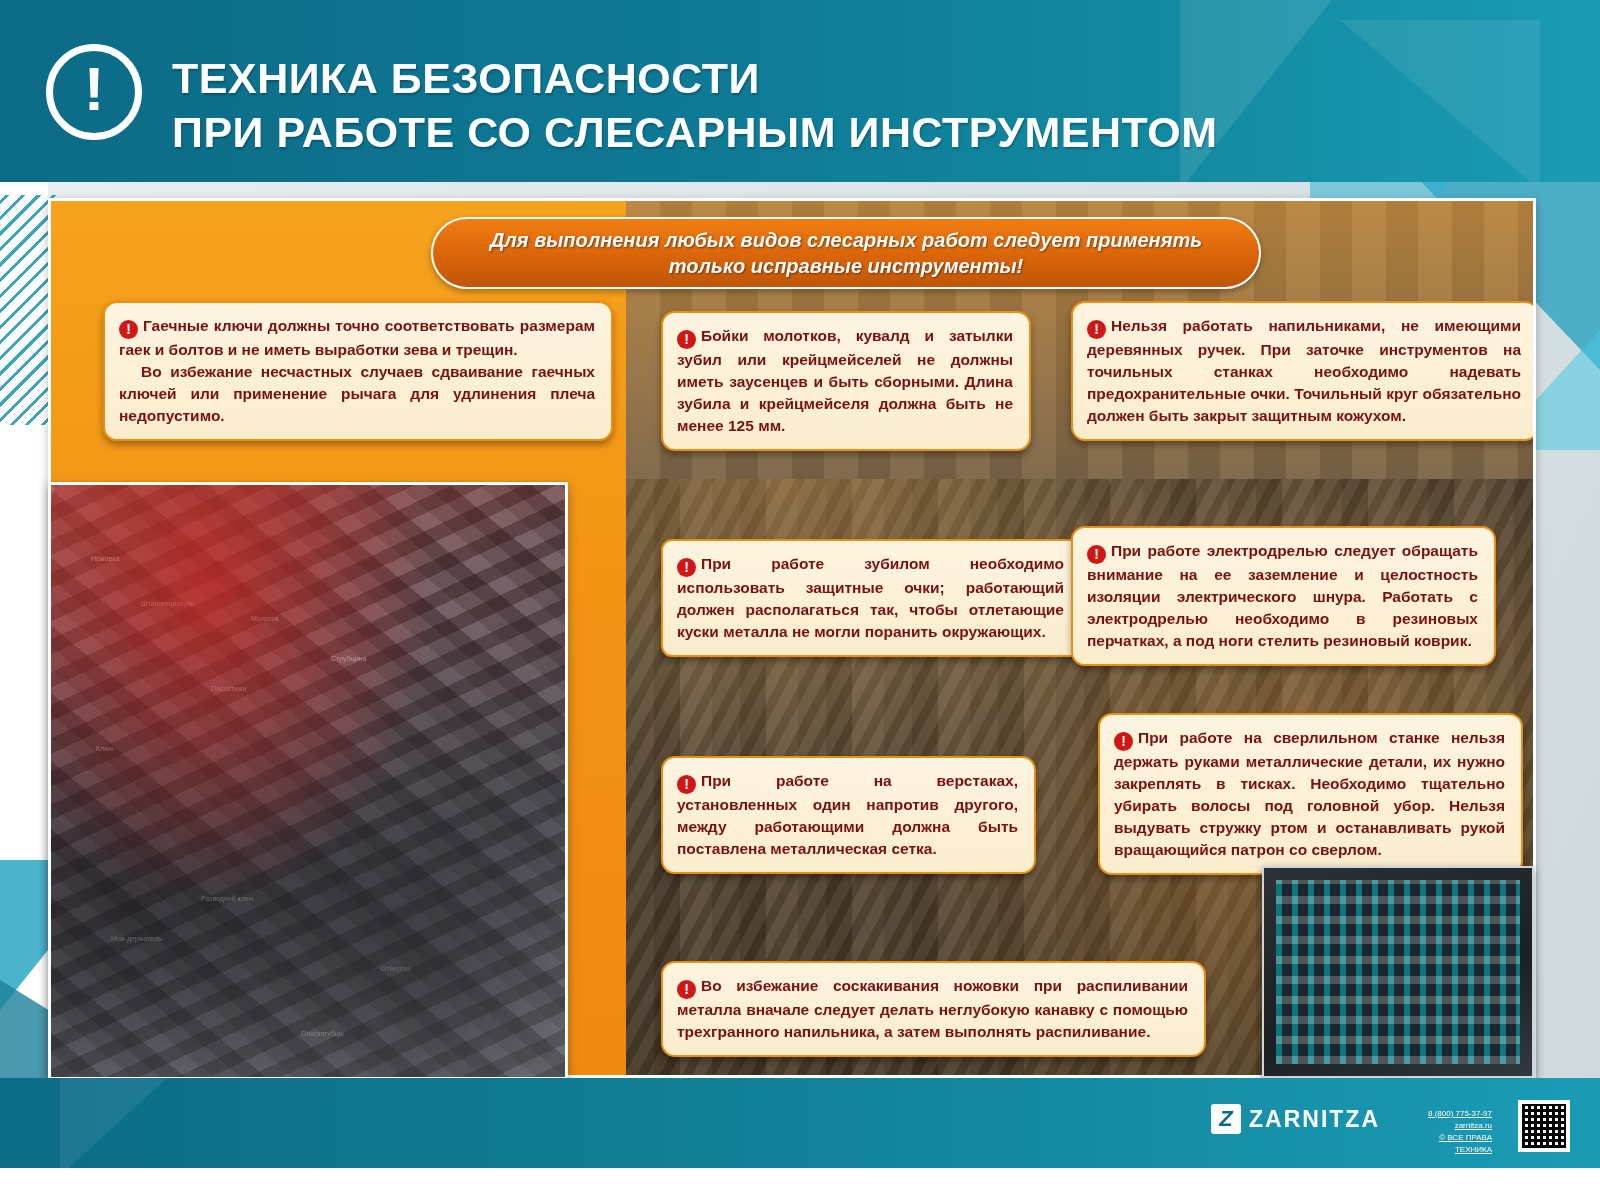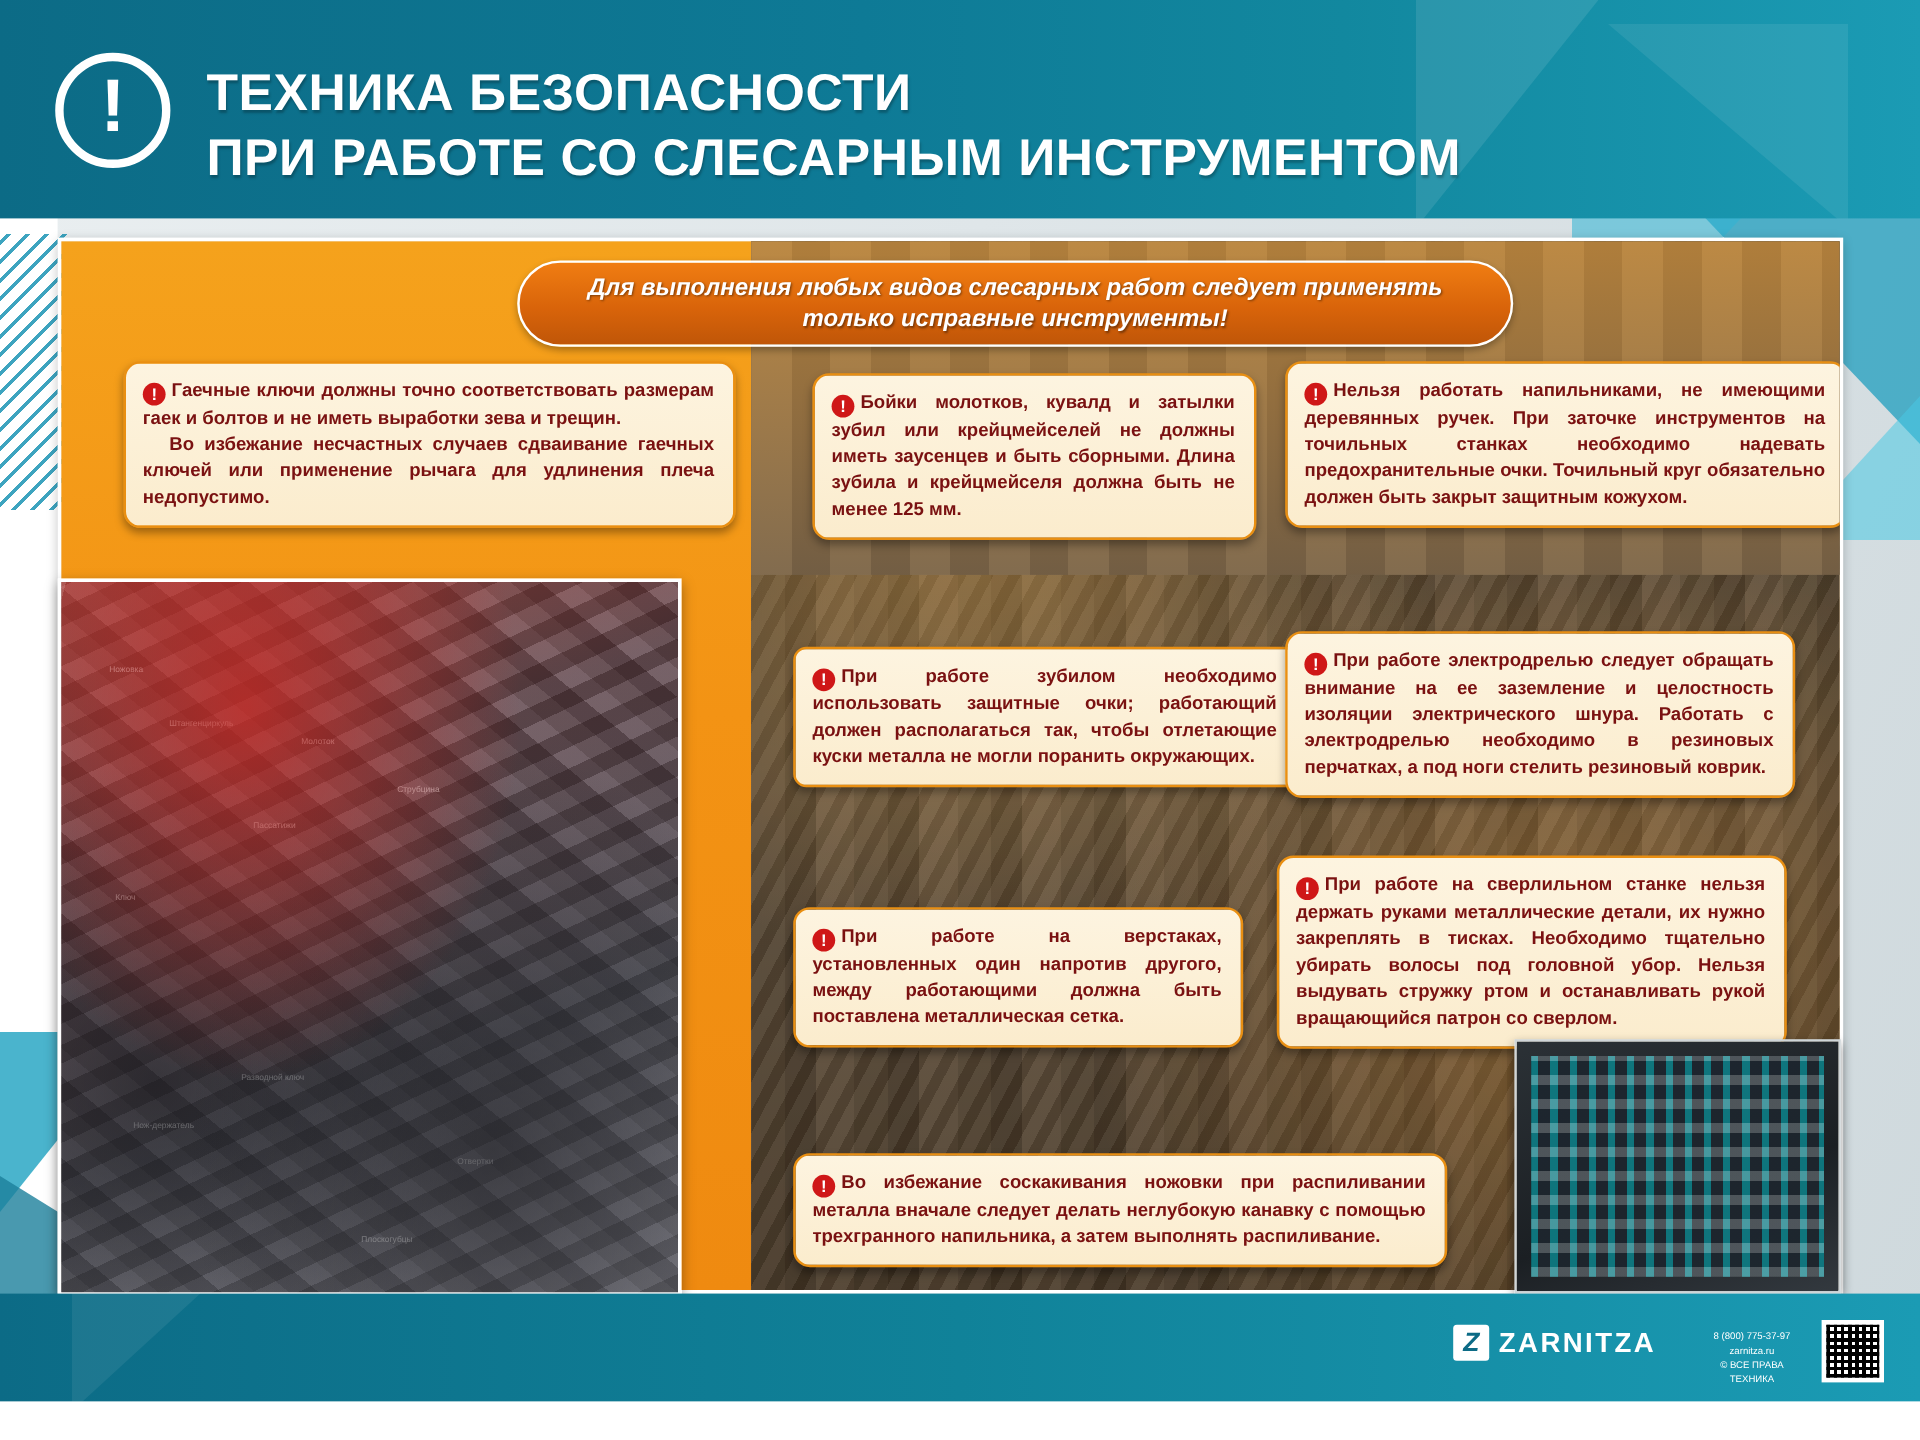--- a/index.html
+++ b/index.html
@@ -146,27 +146,27 @@
     display: inline-block;
     width: 19px; height: 19px; border-radius: 50%;
     background: #cf1717; color: #ffffff;
     font-size: 14px; font-weight: bold; line-height: 19px;
     text-align: center; margin-right: 5px;
     vertical-align: -3px;
   }
 
   
   #card1 { left: 52px;  top: 100px; width: 510px; }
-  #card2 { left: 610px; top: 110px; width: 370px; margin-left: 16px; }
+  #card2 { left: 610px; top: 110px; width: 370px; }
   #card3 { left: 610px; top: 338px; width: 421px; border-radius: 11px; }
   #card4 { left: 610px; top: 555px; width: 375px; }
   #card5 { left: 610px; top: 760px; width: 545px; }
   #card6 { left: 1020px; top: 100px; width: 468px; }
   #card7 { left: 1020px; top: 325px; width: 425px; }
-  #card8 { left: 1013px; top: 512px; width: 425px; }
+  #card8 { left: 1047px; top: 512px; width: 425px; }
 
   
   .tools-photo {
     position: absolute; left: 48px; top: 482px; width: 520px; height: 598px;
     border: 3px solid #ffffff;
     box-shadow: 0 4px 10px rgba(0,0,0,.35);
     background:
       linear-gradient(160deg, rgba(210,60,45,.55) 0%, rgba(120,30,25,.25) 30%, rgba(60,60,65,.45) 65%, rgba(150,150,155,.35) 100%),
       repeating-linear-gradient(40deg,#8d8d90 0 18px,#6f6f74 18px 34px,#a9a9ad 34px 52px),
       repeating-linear-gradient(-25deg,#3c3c40 0 14px,#5b5b60 14px 30px);
@@ -216,21 +216,21 @@
     display: flex; align-items: center; gap: 8px;
   }
   .brand-mark {
     width: 30px; height: 30px; background: #ffffff; color: #0c6b86;
     font-size: 22px; font-weight: bold; line-height: 30px; text-align: center;
     border-radius: 3px; font-style: italic;
   }
   .brand-name { color: #ffffff; font-size: 23px; font-weight: bold; letter-spacing: 2px; }
   .legal {
     position: absolute; right: 108px; top: 30px;
-    color: #ffffff; font-size: 8px; line-height: 1.5; text-align: center;
+    color: #ffffff; font-size: 8px; line-height: 1.5; text-align: right; text-decoration: underline;
   }
   .qr {
     position: absolute; right: 30px; top: 22px;
     width: 52px; height: 52px; background: #ffffff; padding: 4px;
   }
   .qr-inner {
     width: 100%; height: 100%;
     background:
       repeating-linear-gradient(90deg,#000 0 3px,#fff 3px 6px),
       repeating-linear-gradient(0deg,#000 0 3px,#fff 3px 6px);

